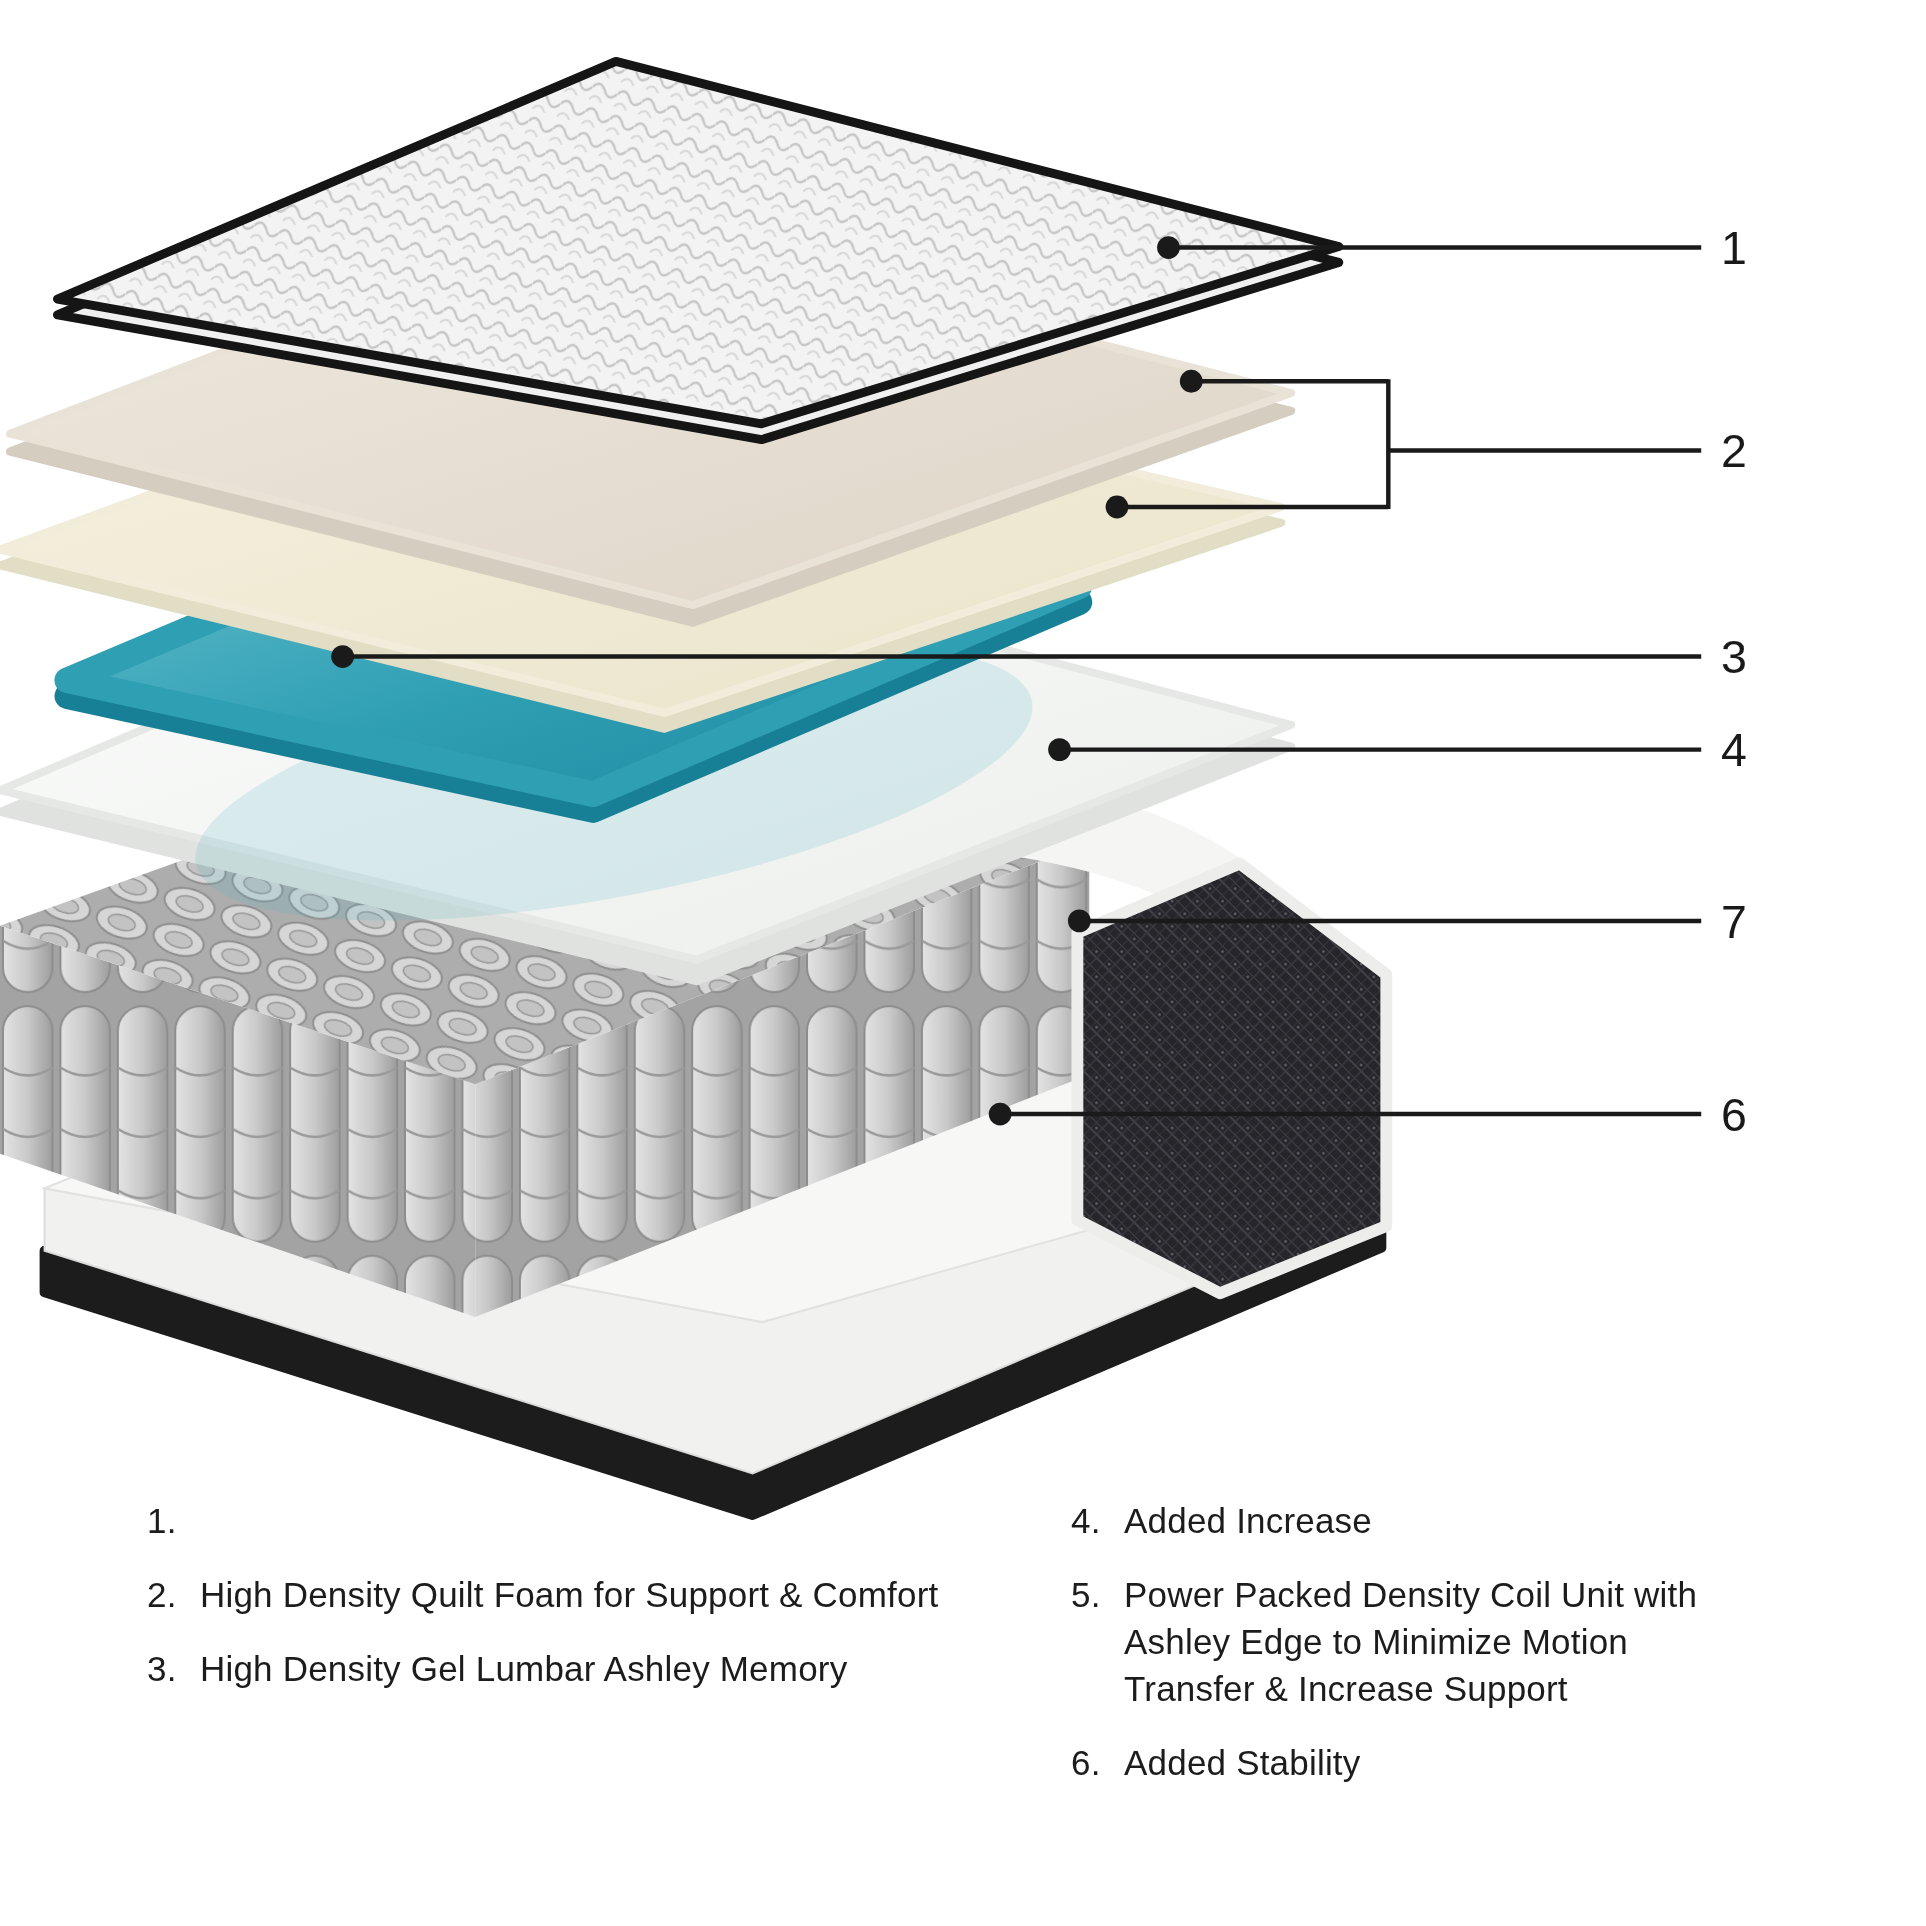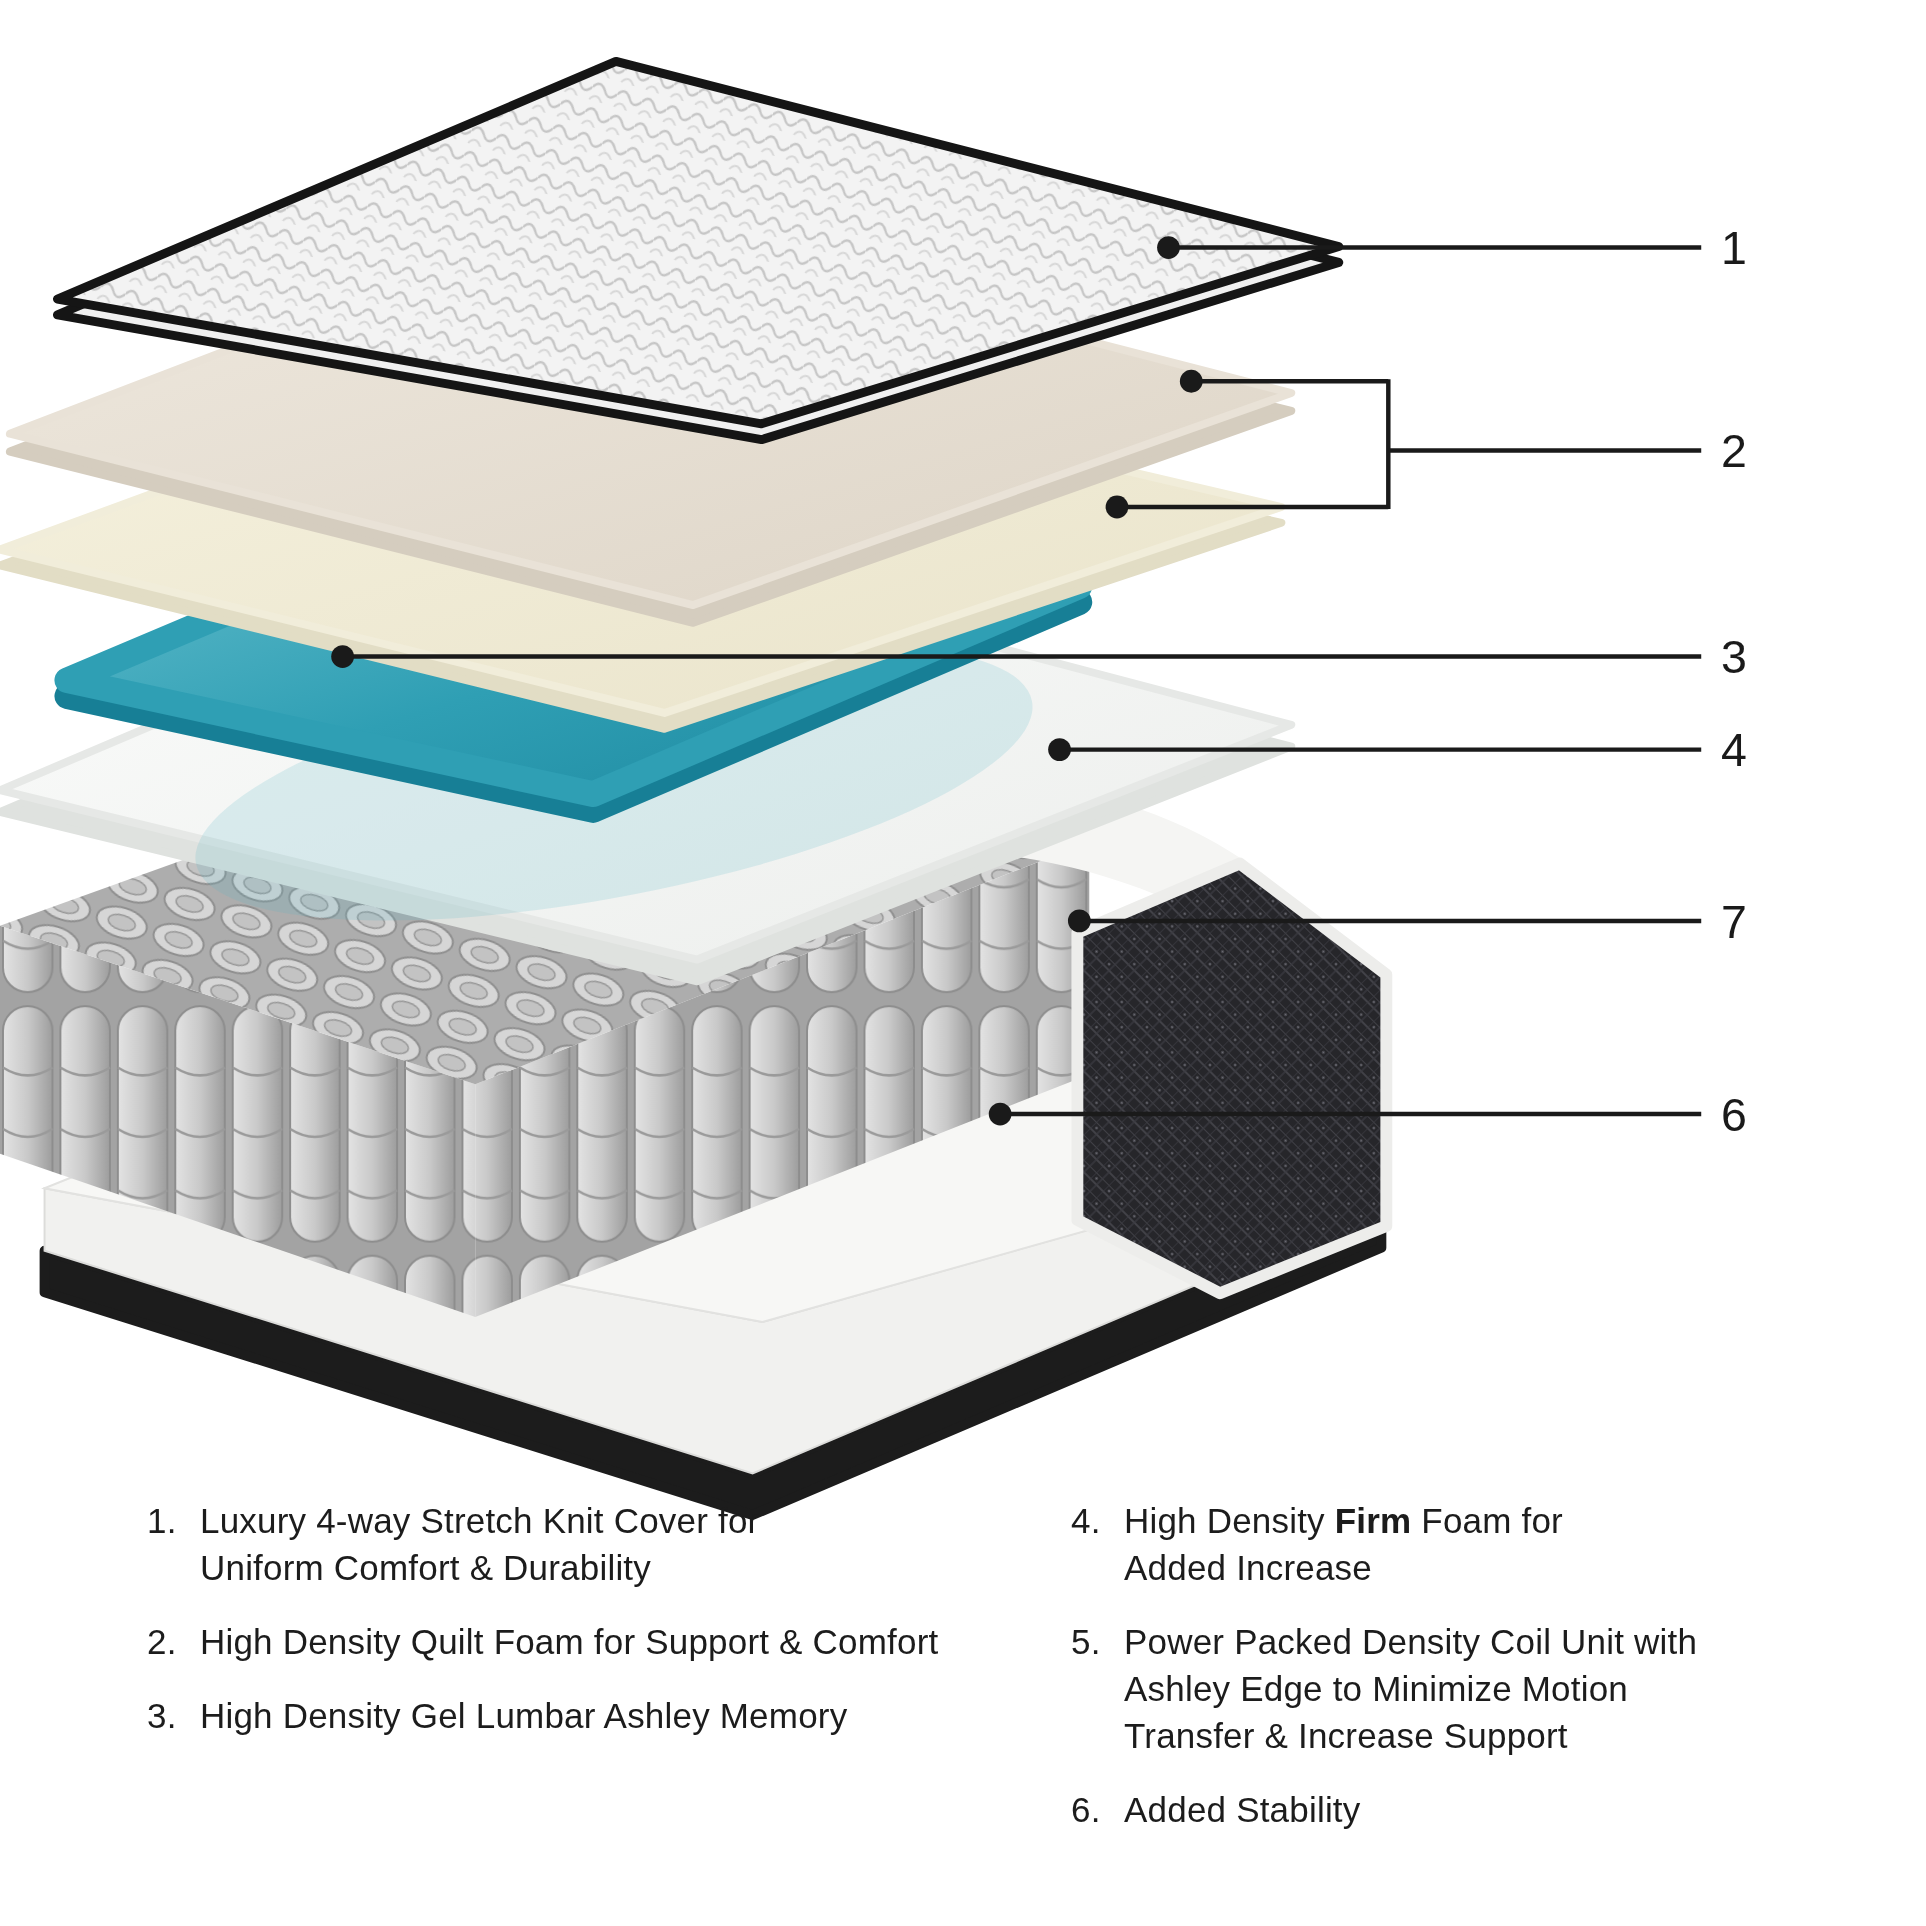--- a/index.html
+++ b/index.html
@@ -138,44 +138,39 @@
 
     <line class="callout-line" x1="1010" y1="1125" x2="1718" y2="1125"></line>
     <circle class="callout-dot" cx="1010" cy="1125" r="11.5"></circle>
     <text class="callout-num" x="1738" y="1142">6</text>
   </g>
 </svg>
 
 <div class="legend legend-col-left">
   <div class="legend-item">
     <span class="legend-num">1.</span>
-    <span class="legend-text">
-      <div>Luxury 4-way Stretch Knit Cover for</div>
-      <div>Uniform Comfort &amp; Durability</div>
-    </span>
   </div>
   <div class="legend-item">
     <span class="legend-num">2.</span>
     <span class="legend-text">
       <div>High Density Quilt Foam for Support &amp; Comfort</div>
     </span>
   </div>
   <div class="legend-item">
     <span class="legend-num">3.</span>
     <span class="legend-text">
       <div>High Density Gel Lumbar Ashley Memory</div>
     </span>
   </div>
 </div>
 
 <div class="legend legend-col-right">
   <div class="legend-item">
     <span class="legend-num">4.</span>
     <span class="legend-text">
-      <div><span>High Density </span><b>Firm</b><span> Foam for</span></div>
       <div>Added Increase</div>
     </span>
   </div>
   <div class="legend-item">
     <span class="legend-num">5.</span>
     <span class="legend-text">
       <div>Power Packed Density Coil Unit with</div>
       <div>Ashley Edge to Minimize Motion</div>
       <div>Transfer &amp; Increase Support</div>
     </span>

